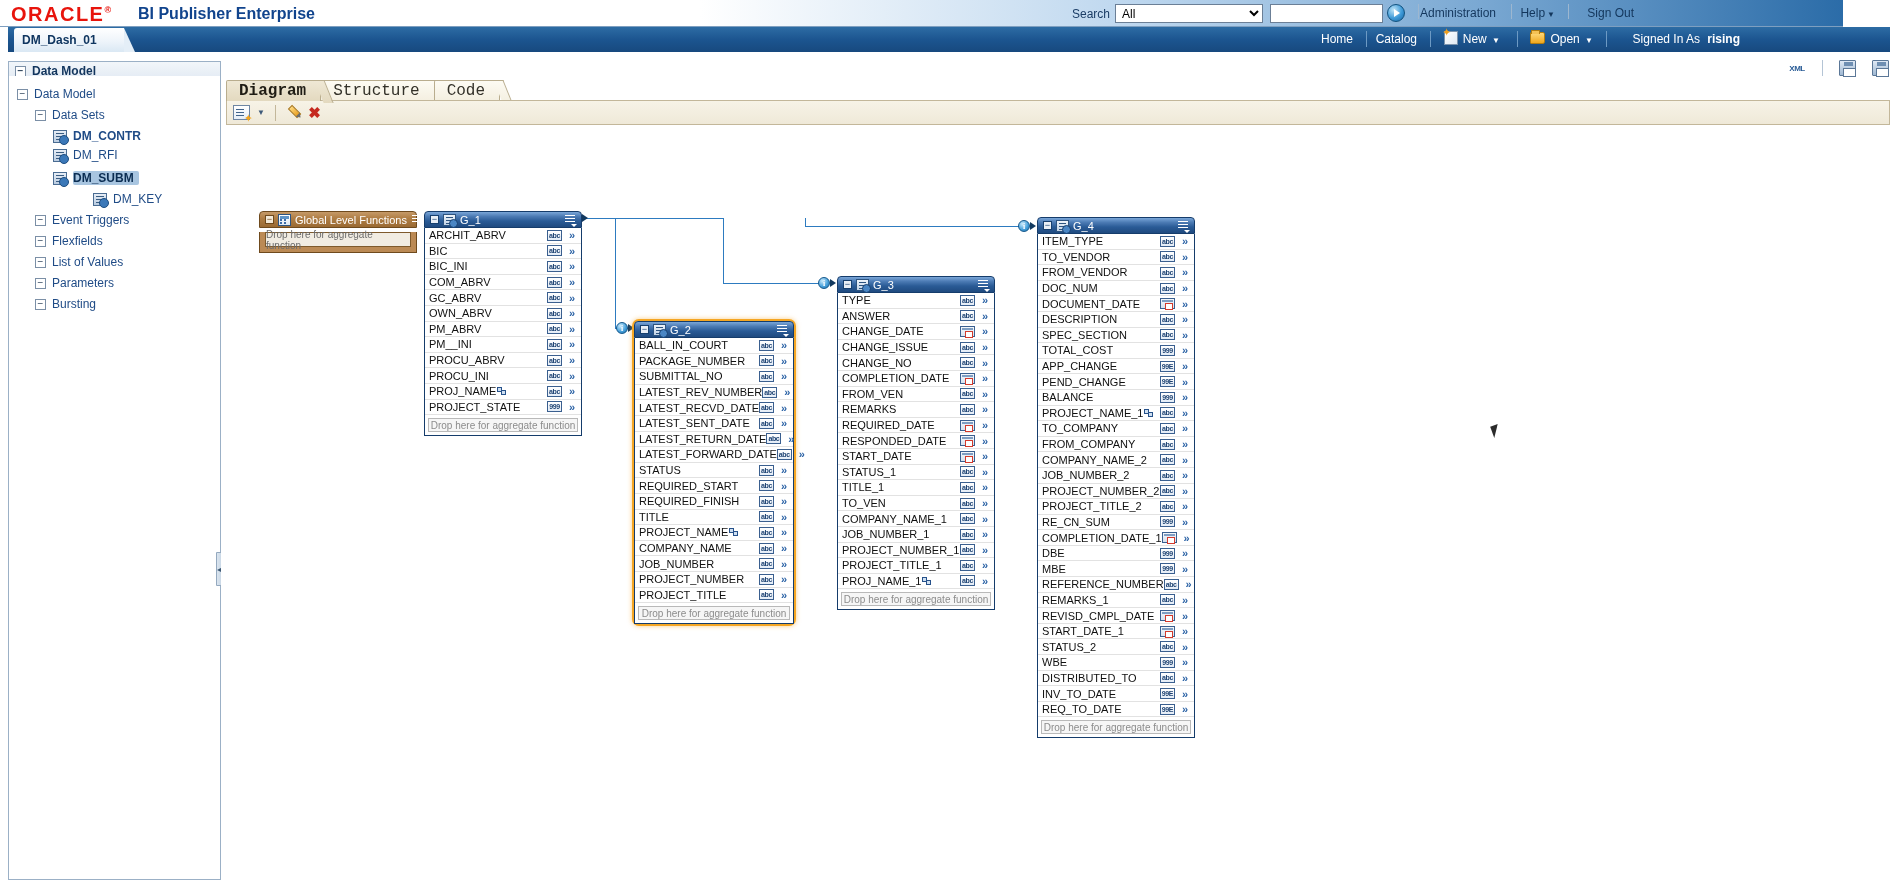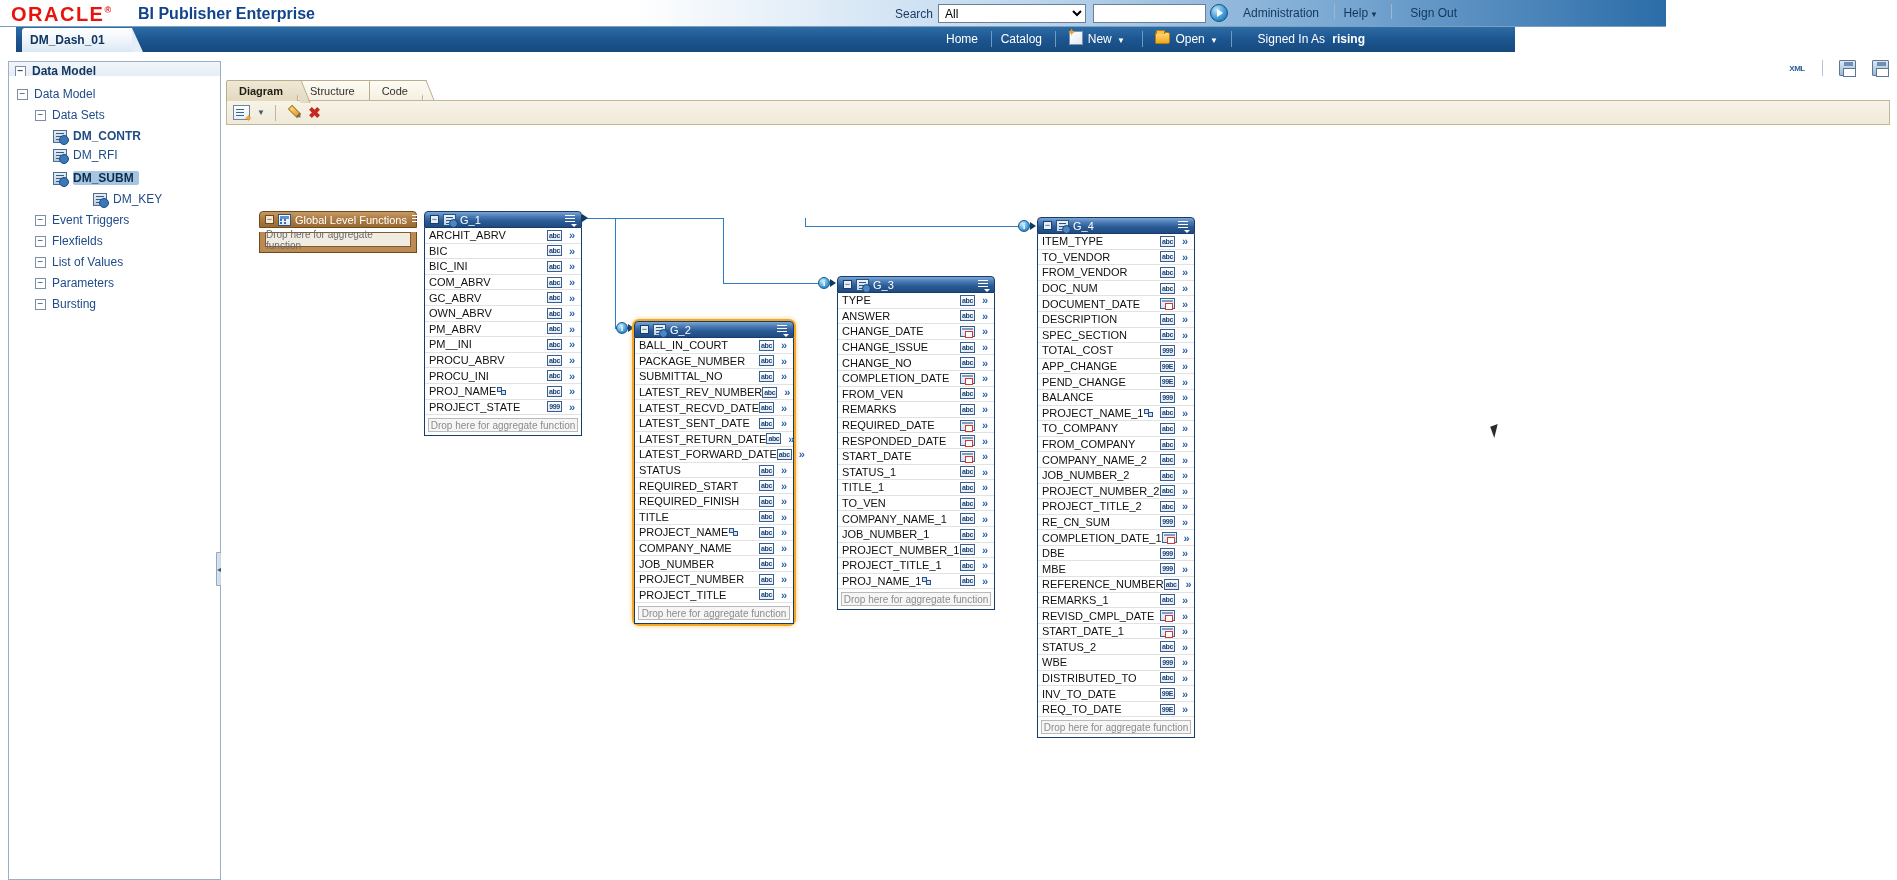--- a/index.html
+++ b/index.html
@@ -9,21 +9,21 @@
     font-family:"Liberation Sans", sans-serif;
     font-size:12px;
     background:#ffffff;
     overflow:hidden;
     position:relative;
     color:#000;
   }
 
   
   .gheader{
-    position:absolute; left:0; top:0; width:1666px; height:27px;
+    position:absolute; left:0; top:0; width:1843px; height:27px;
     background:linear-gradient(to right,#ffffff 0%,#ffffff 38%,#bcd6ee 62%,#7ba9d3 80%,#2b6ca8 100%);
     border-bottom:1px solid #7e9fc0;
   }
   .oracle-logo{
     position:absolute; left:11px; top:3px;
     font-family:"Liberation Sans", sans-serif;
     font-size:20px; font-weight:bold; color:#e8140c;
     letter-spacing:1.5px;
   }
   .oracle-logo sup{ font-size:9px; vertical-align:super; }
@@ -58,21 +58,21 @@
     margin-left:2px;
   }
   .hdr-link{
     position:absolute; top:6px; font-size:12px; color:#13365c; white-space:nowrap;
   }
   .hdr-sep{ position:absolute; top:4px; width:1px; height:15px; background:#9db7d0; }
   .hdr-help-arrow{ font-size:8px; margin-left:2px; }
 
   
   .tabstrip{
-    position:absolute; left:16px; top:27px; width:1499px; height:25px;
+    position:absolute; left:8px; top:27px; width:1882px; height:25px;
     background:linear-gradient(to bottom,#2d6ca4 0%,#1c5590 50%,#17497e 100%);
   }
   .page-tab{
     position:absolute; left:6px; top:1px; height:24px; width:110px;
     background:linear-gradient(to bottom,#ffffff 0%,#eef4fa 55%,#dae8f4 100%);
     border-top-left-radius:3px;
     display:flex; align-items:center;
     padding-left:8px;
     font-size:12px; font-weight:bold; color:#103660;
   }
@@ -188,25 +188,26 @@
     content:""; position:absolute; left:4px; top:1px; width:9px;height:4px;
     background:#6f8fb2;
   }
   .topicon-sep{ width:1px;height:16px;background:#b4c4d5; }
 
   .tabs-row{
     position:absolute; left:5px; top:27px; height:22px; display:flex; align-items:flex-end;
   }
   .ctab{
     position:relative; height:21px; padding:0 14px 0 12px;
-    display:flex; align-items:center; font-size:11px; color:#333129;
+    display:flex; align-items:center; font-size:16px; color:#333129;
     background:linear-gradient(to bottom,#fdfbf3 0%,#f4efe0 100%);
     border:1px solid #b9ad8e; border-bottom:none;
     border-top-left-radius:2px;
     margin-right:-1px;
+    font-family:Liberation Mono, monospace;
   }
   .ctab.active{
     background:linear-gradient(to bottom,#efe8d5 0%,#e3d9bf 100%);
     font-weight:bold; color:#1f1c14; z-index:3;
   }
   .ctab:after{
     content:""; position:absolute; right:-9px; top:-1px; height:22px; width:9px;
     background:inherit;
     border-right:1px solid #b9ad8e; border-top:1px solid #b9ad8e;
     transform:skewX(22deg);

